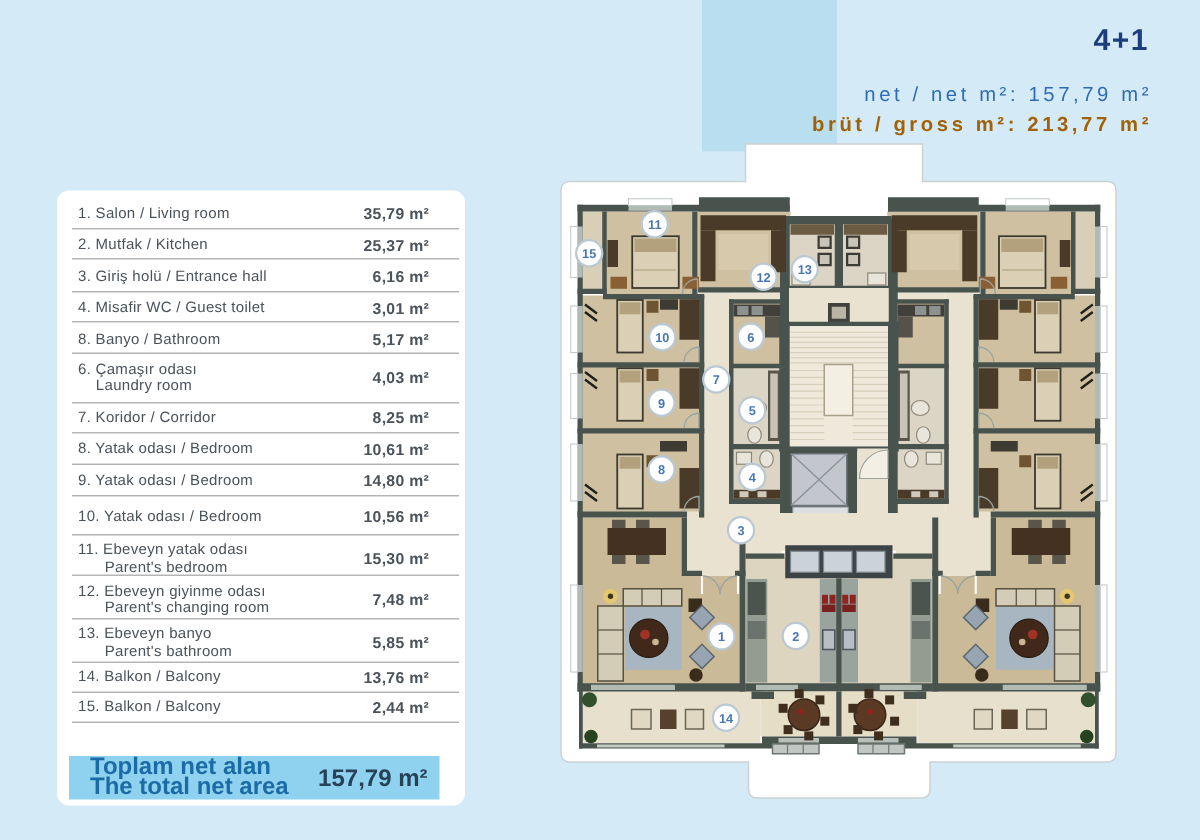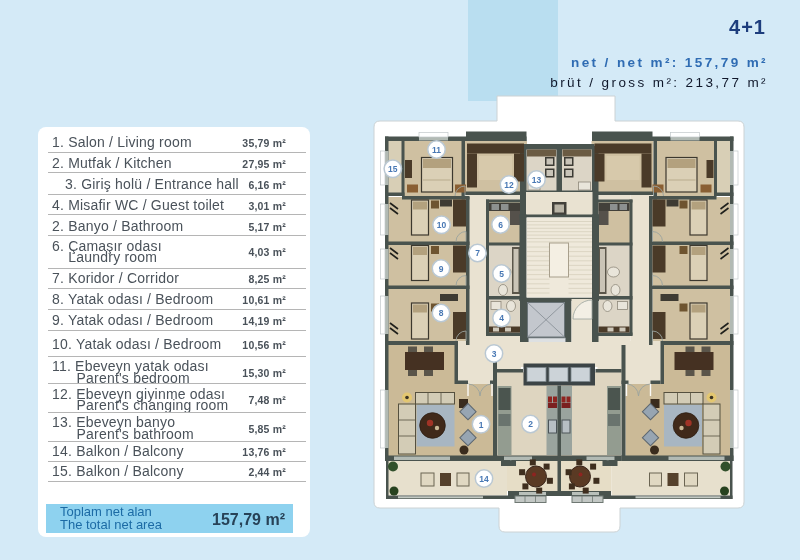--- a/index.html
+++ b/index.html
@@ -1,62 +1,62 @@
 <!DOCTYPE html>
 <html><head>
 <meta charset="utf-8">
 <style>
   html,body{margin:0;padding:0;}
   body{width:800px;height:560px;position:relative;background:#d4eaf7;
        font-family:"Liberation Sans", sans-serif;overflow:hidden;}
   .abs{position:absolute;}
   .sep{position:absolute;left:48px;width:258px;height:1px;background:#b5b5b5;}
-  .rn{position:absolute;left:52px;color:#4a525a;font-size:14px;letter-spacing:0.2px;white-space:pre;line-height:11.5px;}
+  .rn{position:absolute;left:52px;color:#4a525a;font-size:10px;letter-spacing:0.2px;white-space:pre;line-height:11.5px;}
   .rv{position:absolute;color:#4a525a;font-size:10.5px;letter-spacing:0.2px;width:80px;text-align:right;left:206px;font-weight:bold;}
 </style>
 </head>
 <body>
 
 <div class="abs" style="left:468px;top:0;width:90px;height:101px;background:#b9def0;"></div>
 
 <div class="abs" style="left:560px;top:16px;width:206px;text-align:right;font-size:20px;font-weight:bold;color:#1d3d7d;letter-spacing:1px;">4+1</div>
 
-<div class="abs" style="left:462px;top:55px;width:306px;text-align:right;font-size:13.5px;font-weight:bold;color:#2f6cb3;letter-spacing:2.4px;">net / net m²: 157,79 m²</div>
-
-<div class="abs" style="left:462px;top:74.5px;width:306px;text-align:right;font-size:13.5px;font-weight:normal;color:#0f172a;letter-spacing:2.4px;">brüt / gross m²: 213,77 m²</div>
+<div class="abs" style="left:462px;top:55px;width:306px;text-align:right;font-size:13.5px;font-weight:normal;color:#2f6cb3;letter-spacing:2.4px;">net / net m²: 157,79 m²</div>
+
+<div class="abs" style="left:462px;top:74.5px;width:306px;text-align:right;font-size:13.5px;font-weight:bold;color:#a16207;letter-spacing:2.4px;">brüt / gross m²: 213,77 m²</div>
 
 <div class="abs" style="left:38px;top:127px;width:272px;height:410px;background:#ffffff;border-radius:8px;"></div>
 
 <div class="rn" style="top:137px;">1. Salon / Living room</div>
 <div class="rv" style="top:137px;">35,79 m²</div>
 <div class="sep" style="top:151.5px;"></div>
 <div class="rn" style="top:158px;">2. Mutfak / Kitchen</div>
-<div class="rv" style="top:158px;">27,95 m²</div>
+<div class="rv" style="top:158px;">25,37 m²</div>
 <div class="sep" style="top:172.3px;"></div>
-<div class="rn" style="top:179px;margin-left:13px;">3. Giriş holü / Entrance hall</div>
+<div class="rn" style="top:179px;">3. Giriş holü / Entrance hall</div>
 <div class="rv" style="top:179px;">6,16 m²</div>
 <div class="sep" style="top:193.5px;"></div>
 <div class="rn" style="top:200px;">4. Misafir WC / Guest toilet</div>
 <div class="rv" style="top:200px;">3,01 m²</div>
 <div class="sep" style="top:214.3px;"></div>
-<div class="rn" style="top:220.5px;">2. Banyo / Bathroom</div>
+<div class="rn" style="top:220.5px;">8. Banyo / Bathroom</div>
 <div class="rv" style="top:220.5px;">5,17 m²</div>
 <div class="sep" style="top:235.2px;"></div>
 <div class="rn" style="top:240.5px;">6. Çamaşır odası
     Laundry room</div>
 <div class="rv" style="top:246px;">4,03 m²</div>
 <div class="sep" style="top:267.5px;"></div>
 <div class="rn" style="top:273px;">7. Koridor / Corridor</div>
 <div class="rv" style="top:273px;">8,25 m²</div>
 <div class="sep" style="top:288.3px;"></div>
 <div class="rn" style="top:294px;">8. Yatak odası / Bedroom</div>
 <div class="rv" style="top:294px;">10,61 m²</div>
 <div class="sep" style="top:309px;"></div>
 <div class="rn" style="top:314.5px;">9. Yatak odası / Bedroom</div>
-<div class="rv" style="top:314.5px;">14,19 m²</div>
+<div class="rv" style="top:314.5px;">14,80 m²</div>
 <div class="sep" style="top:330px;"></div>
 <div class="rn" style="top:339px;">10. Yatak odası / Bedroom</div>
 <div class="rv" style="top:339px;">10,56 m²</div>
 <div class="sep" style="top:356.2px;"></div>
 <div class="rn" style="top:361px;">11. Ebeveyn yatak odası
       Parent's bedroom</div>
 <div class="rv" style="top:366.5px;text-align:right;">15,30 m²</div>
 <div class="sep" style="top:383.2px;"></div>
 <div class="rn" style="top:388.5px;">12. Ebeveyn giyinme odası
       Parent's changing room</div>
@@ -67,21 +67,21 @@
 <div class="rv" style="top:422.5px;">5,85 m²</div>
 <div class="sep" style="top:440.6px;"></div>
 <div class="rn" style="top:446px;">14. Balkon / Balcony</div>
 <div class="rv" style="top:446px;">13,76 m²</div>
 <div class="sep" style="top:460.5px;"></div>
 <div class="rn" style="top:466px;text-align:center;">15. Balkon / Balcony</div>
 <div class="rv" style="top:466px;">2,44 m²</div>
 <div class="sep" style="top:480.7px;"></div>
 
 <div class="abs" style="left:46px;top:503.5px;width:247px;height:29px;background:#8ed2ef;"></div>
-<div class="abs" style="left:60px;top:506px;font-size:13px;font-weight:normal;color:#1c6ba5;line-height:12.5px;">Toplam net alan<br>The total net area</div>
+<div class="abs" style="left:60px;top:506px;font-size:16px;font-weight:bold;color:#1c6ba5;line-height:12.5px;">Toplam net alan<br>The total net area</div>
 <div class="abs" style="left:180px;top:511px;width:105px;text-align:right;font-size:16px;font-weight:bold;color:#274257;">157,79 m²</div>
 
 <svg class="abs" style="left:360px;top:88px" width="400" height="452" viewBox="360 88 400 452">
 
 <path d="M380 121 L497 121 L497 96 L615 96 L615 121 L738 121 Q744 121 744 127 L744 502 Q744 508 738 508 L620 508 L620 526 Q620 532 614 532 L505 532 Q499 532 499 526 L499 508 L380 508 Q374 508 374 502 L374 127 Q374 121 380 121 Z" fill="#ffffff" stroke="#ccd2d4" stroke-width="1"></path>
 <g id="unitL">
 
 <rect x="388" y="141" width="14" height="52" fill="#d8cfb6"></rect>
 
 <rect x="402" y="141" width="60" height="56" fill="#cfc0a1"></rect>

